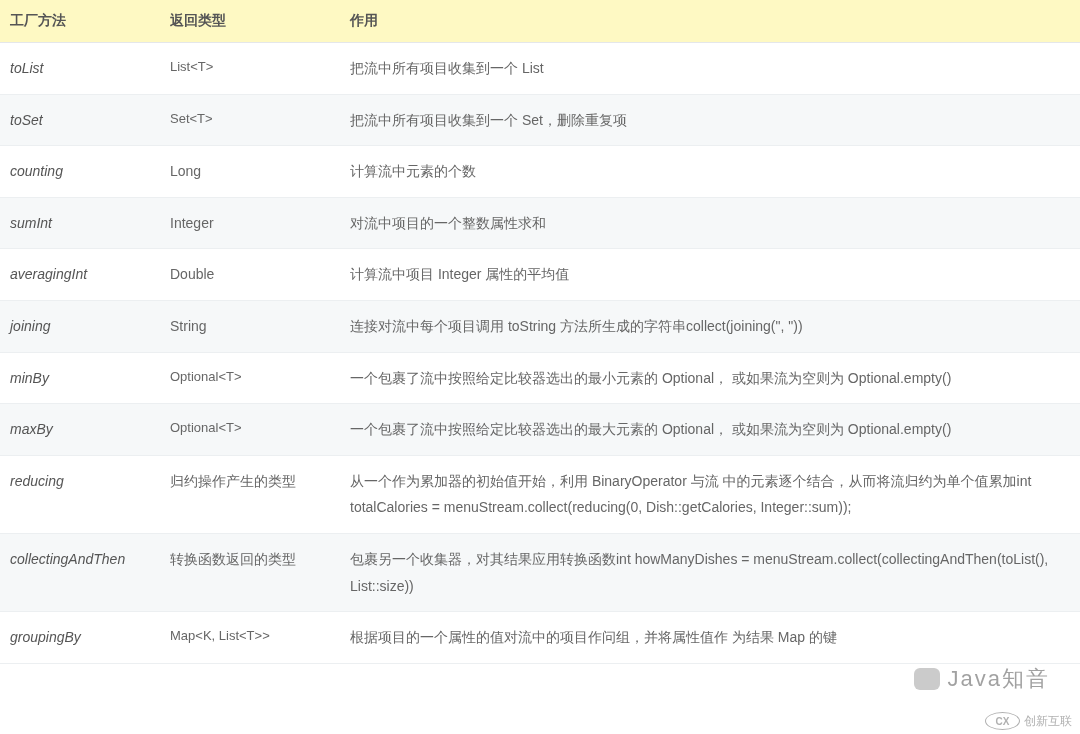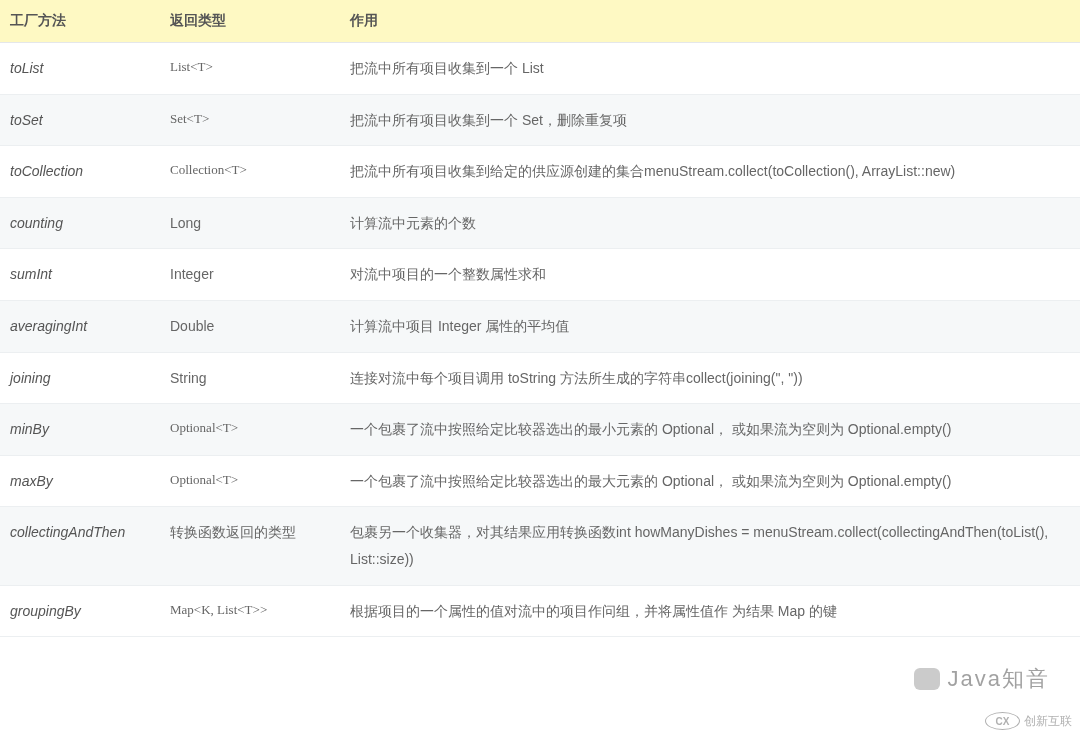--- a/index.html
+++ b/index.html
@@ -32,21 +32,21 @@
     border-bottom: 1px solid #eceff1;
     vertical-align: top;
     color: #666;
     line-height: 1.9;
   }
   tbody tr:nth-child(even) td {
     background: #f6f8f9;
   }
   td.name { color: #555; font-style: italic; }
   .code {
-    font-family: Liberation Serif, serif;
+    font-family: Liberation Sans, sans-serif;
     font-size: 13px;
     color: #666;
   }
   
   .wm-java {
     position: absolute;
     right: 30px;
     bottom: 40px;
     display: flex;
     align-items: center;
@@ -110,25 +110,20 @@
         <td class="name">toList</td>
         <td class="code">List&lt;T&gt;</td>
         <td>把流中所有项目收集到一个 List</td>
       </tr>
       <tr>
         <td class="name">toSet</td>
         <td class="code">Set&lt;T&gt;</td>
         <td>把流中所有项目收集到一个 Set，删除重复项</td>
       </tr>
       <tr>
-        <td class="name">toCollection</td>
-        <td class="code">Collection&lt;T&gt;</td>
-        <td>把流中所有项目收集到给定的供应源创建的集合menuStream.collect(toCollection(), ArrayList::new)</td>
-      </tr>
-      <tr>
         <td class="name">counting</td>
         <td>Long</td>
         <td>计算流中元素的个数</td>
       </tr>
       <tr>
         <td class="name">sumInt</td>
         <td>Integer</td>
         <td>对流中项目的一个整数属性求和</td>
       </tr>
       <tr>
@@ -145,20 +140,25 @@
         <td class="name">minBy</td>
         <td class="code">Optional&lt;T&gt;</td>
         <td>一个包裹了流中按照给定比较器选出的最小元素的 Optional， 或如果流为空则为 Optional.empty()</td>
       </tr>
       <tr>
         <td class="name">maxBy</td>
         <td class="code">Optional&lt;T&gt;</td>
         <td>一个包裹了流中按照给定比较器选出的最大元素的 Optional， 或如果流为空则为 Optional.empty()</td>
       </tr>
       <tr>
+        <td class="name">reducing</td>
+        <td>归约操作产生的类型</td>
+        <td>从一个作为累加器的初始值开始，利用 BinaryOperator 与流 中的元素逐个结合，从而将流归约为单个值累加int totalCalories = menuStream.collect(reducing(0, Dish::getCalories, Integer::sum));</td>
+      </tr>
+      <tr>
         <td class="name">collectingAndThen</td>
         <td>转换函数返回的类型</td>
         <td>包裹另一个收集器，对其结果应用转换函数int howManyDishes = menuStream.collect(collectingAndThen(toList(), List::size))</td>
       </tr>
       <tr>
         <td class="name">groupingBy</td>
         <td class="code">Map&lt;K, List&lt;T&gt;&gt;</td>
         <td>根据项目的一个属性的值对流中的项目作问组，并将属性值作 为结果 Map 的键</td>
       </tr>
     </tbody>

